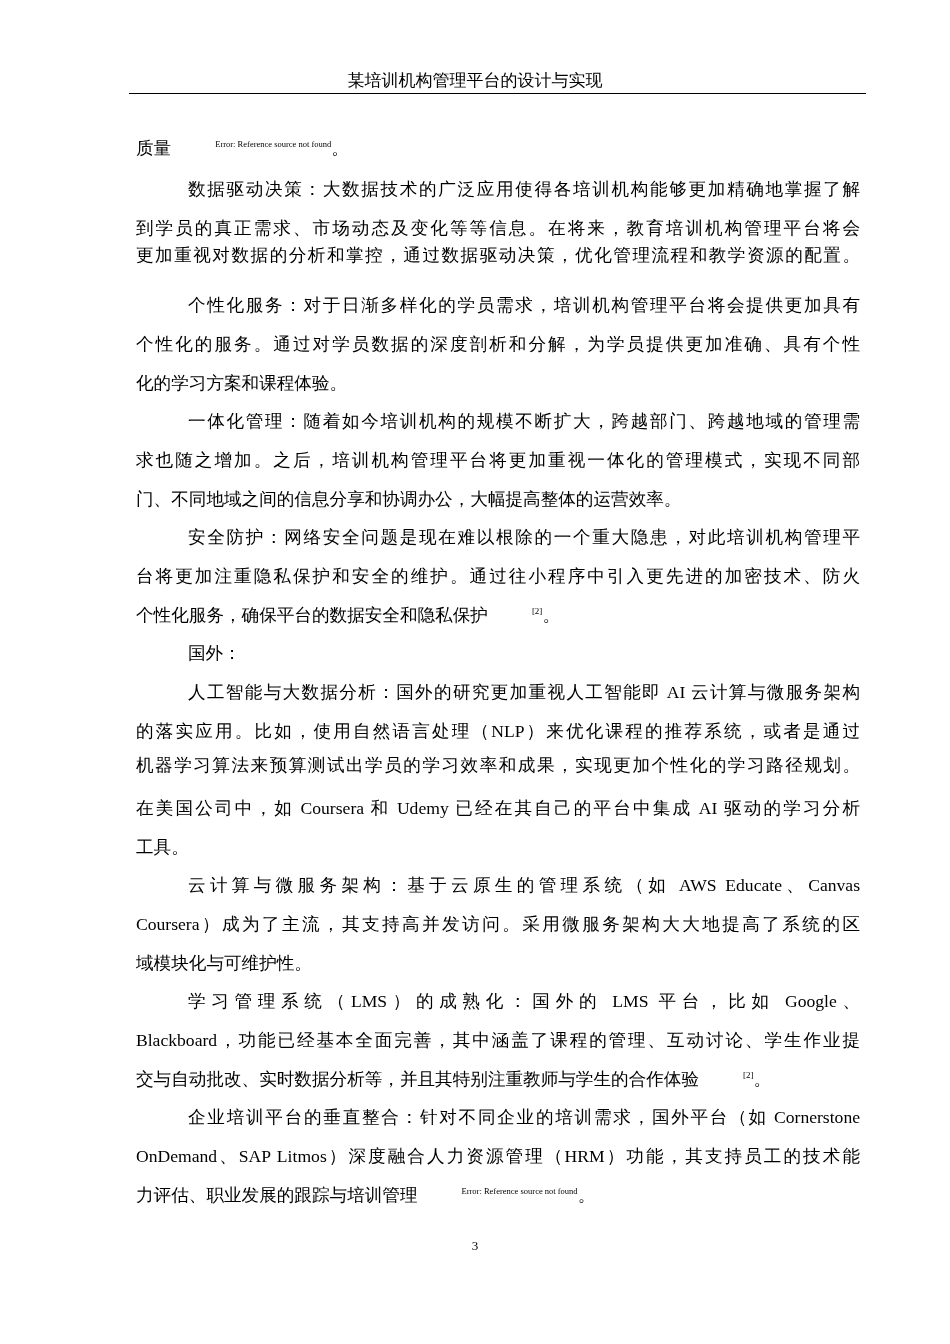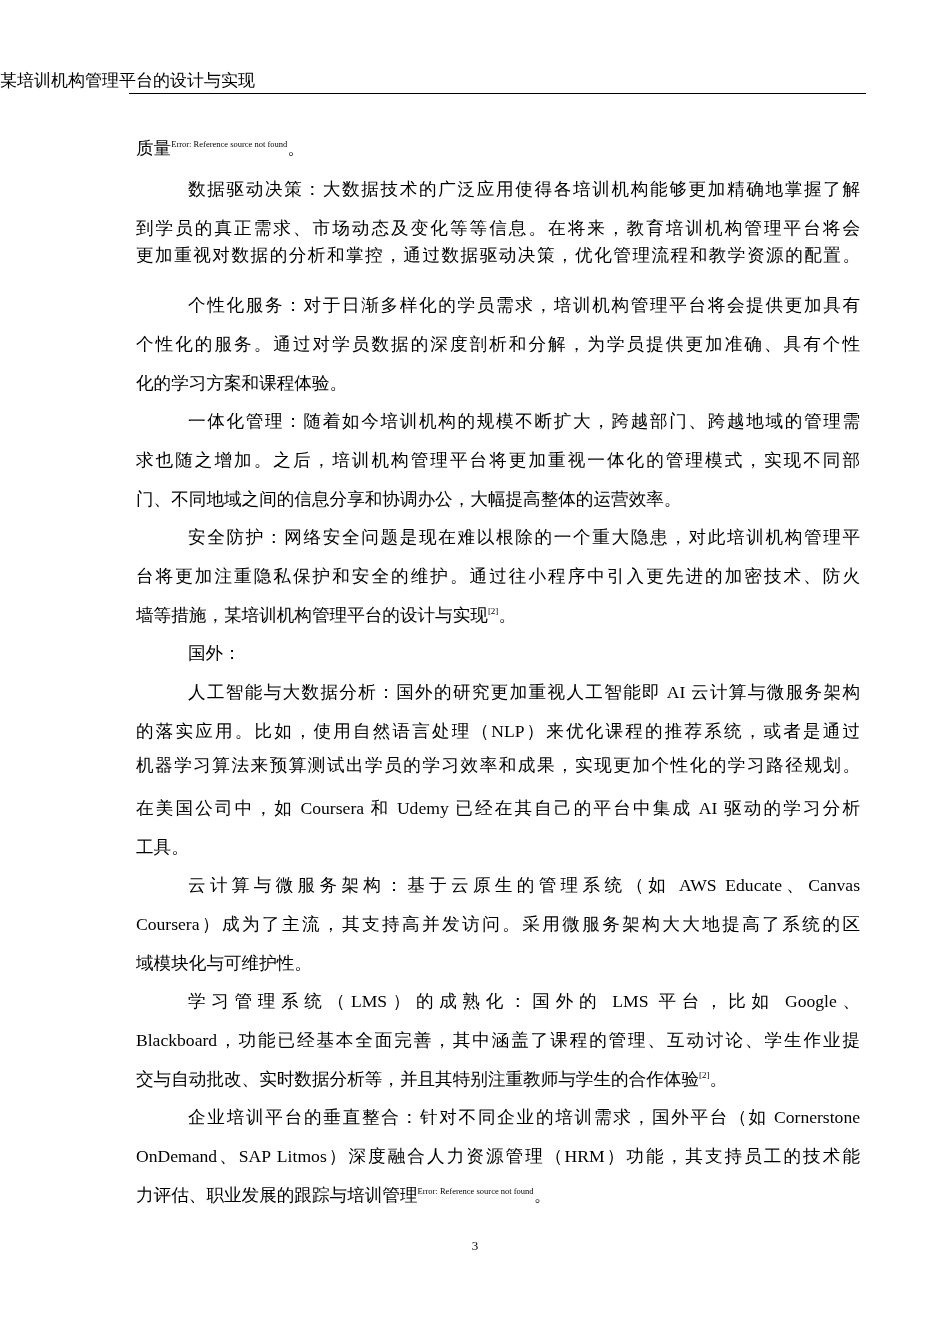--- a/index.html
+++ b/index.html
@@ -1,26 +1,26 @@
 <!DOCTYPE html>
 <html><head>
 <meta charset="utf-8">
 <style>
   html, body { margin:0; padding:0; background:#ffffff; }
   body { width:950px; height:1344px; position:relative; overflow:hidden;
          font-family:"Liberation Serif","DejaVu Serif",serif; color:#000; }
-  .header-title { position:absolute; top:70px; left:0; width:950px; 
+  .header-title { position:absolute; top:70px; left:0; width:950px; text-align:center;
                   font-size:17px; line-height:22px; }
   .header-rule { position:absolute; top:93px; left:129px; width:737px; height:0;
                  border-top:1.3px solid #000; }
   .line { position:absolute; left:136px; width:724px; font-size:17.6px; line-height:22px;
           white-space:nowrap; }
   .line.indent { left:188px; width:672px; }
   .line.justify { text-align:justify; text-align-last:justify; }
-  sup { font-size:9px; line-height:0; vertical-align:7px; }
+  sup { font-size:9px; line-height:0; vertical-align:7px;margin-left:44px; }
   sup.err { font-size:8.5px; }
   .page-number { position:absolute; top:1238px; left:0; width:950px; text-align:center;
                  font-size:13px; line-height:16px; }
 </style>
 </head>
 <body>
 
 <div>
   <div class="header-title">某培训机构管理平台的设计与实现</div>
   <div class="header-rule"></div>
@@ -36,21 +36,21 @@
   <div class="line indent justify" style="top:294px">个性化服务：对于日渐多样化的学员需求，培训机构管理平台将会提供更加具有</div>
   <div class="line justify" style="top:333px">个性化的服务。通过对学员数据的深度剖析和分解，为学员提供更加准确、具有个性</div>
   <div class="line" style="top:372px">化的学习方案和课程体验。</div>
 
   <div class="line indent justify" style="top:410px">一体化管理：随着如今培训机构的规模不断扩大，跨越部门、跨越地域的管理需</div>
   <div class="line justify" style="top:449px">求也随之增加。之后，培训机构管理平台将更加重视一体化的管理模式，实现不同部</div>
   <div class="line" style="top:488px">门、不同地域之间的信息分享和协调办公，大幅提高整体的运营效率。</div>
 
   <div class="line indent justify" style="top:526px">安全防护：网络安全问题是现在难以根除的一个重大隐患，对此培训机构管理平</div>
   <div class="line justify" style="top:565px">台将更加注重隐私保护和安全的维护。通过往小程序中引入更先进的加密技术、防火</div>
-  <div class="line" style="top:604px"><span>墙等措施，某培训机构管理平台的设计与实现</span><sup>[2]</sup><span>。</span></div>
+  <div class="line" style="top:604px"><span>个性化服务，确保平台的数据安全和隐私保护</span><sup>[2]</sup><span>。</span></div>
 
   <div class="line indent" style="top:642px">国外：</div>
 
   <div class="line indent justify" style="top:681px">人工智能与大数据分析：国外的研究更加重视人工智能即 AI 云计算与微服务架构</div>
   <div class="line justify" style="top:720px">的落实应用。比如，使用自然语言处理（NLP）来优化课程的推荐系统，或者是通过</div>
   <div class="line justify" style="top:754px">机器学习算法来预算测试出学员的学习效率和成果，实现更加个性化的学习路径规划。</div>
   <div class="line justify" style="top:797px">在美国公司中，如 Coursera 和 Udemy 已经在其自己的平台中集成 AI 驱动的学习分析</div>
   <div class="line" style="top:836px">工具。</div>
 
   <div class="line indent justify" style="top:874px">云计算与微服务架构：基于云原生的管理系统（如 AWS Educate、Canvas</div>

